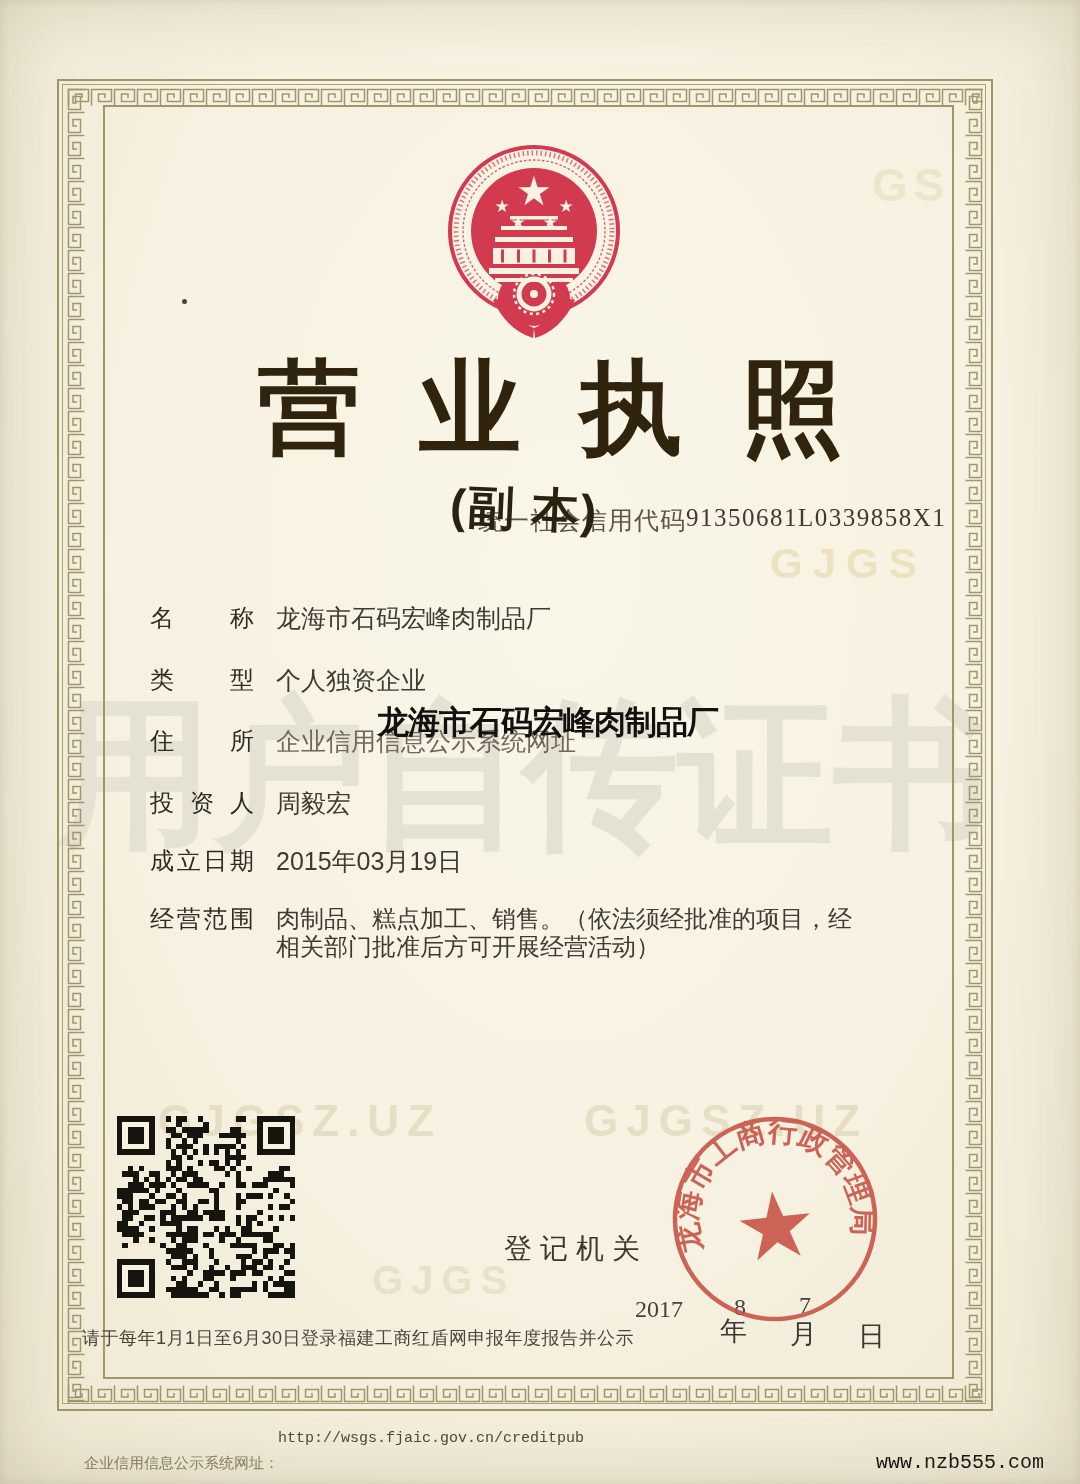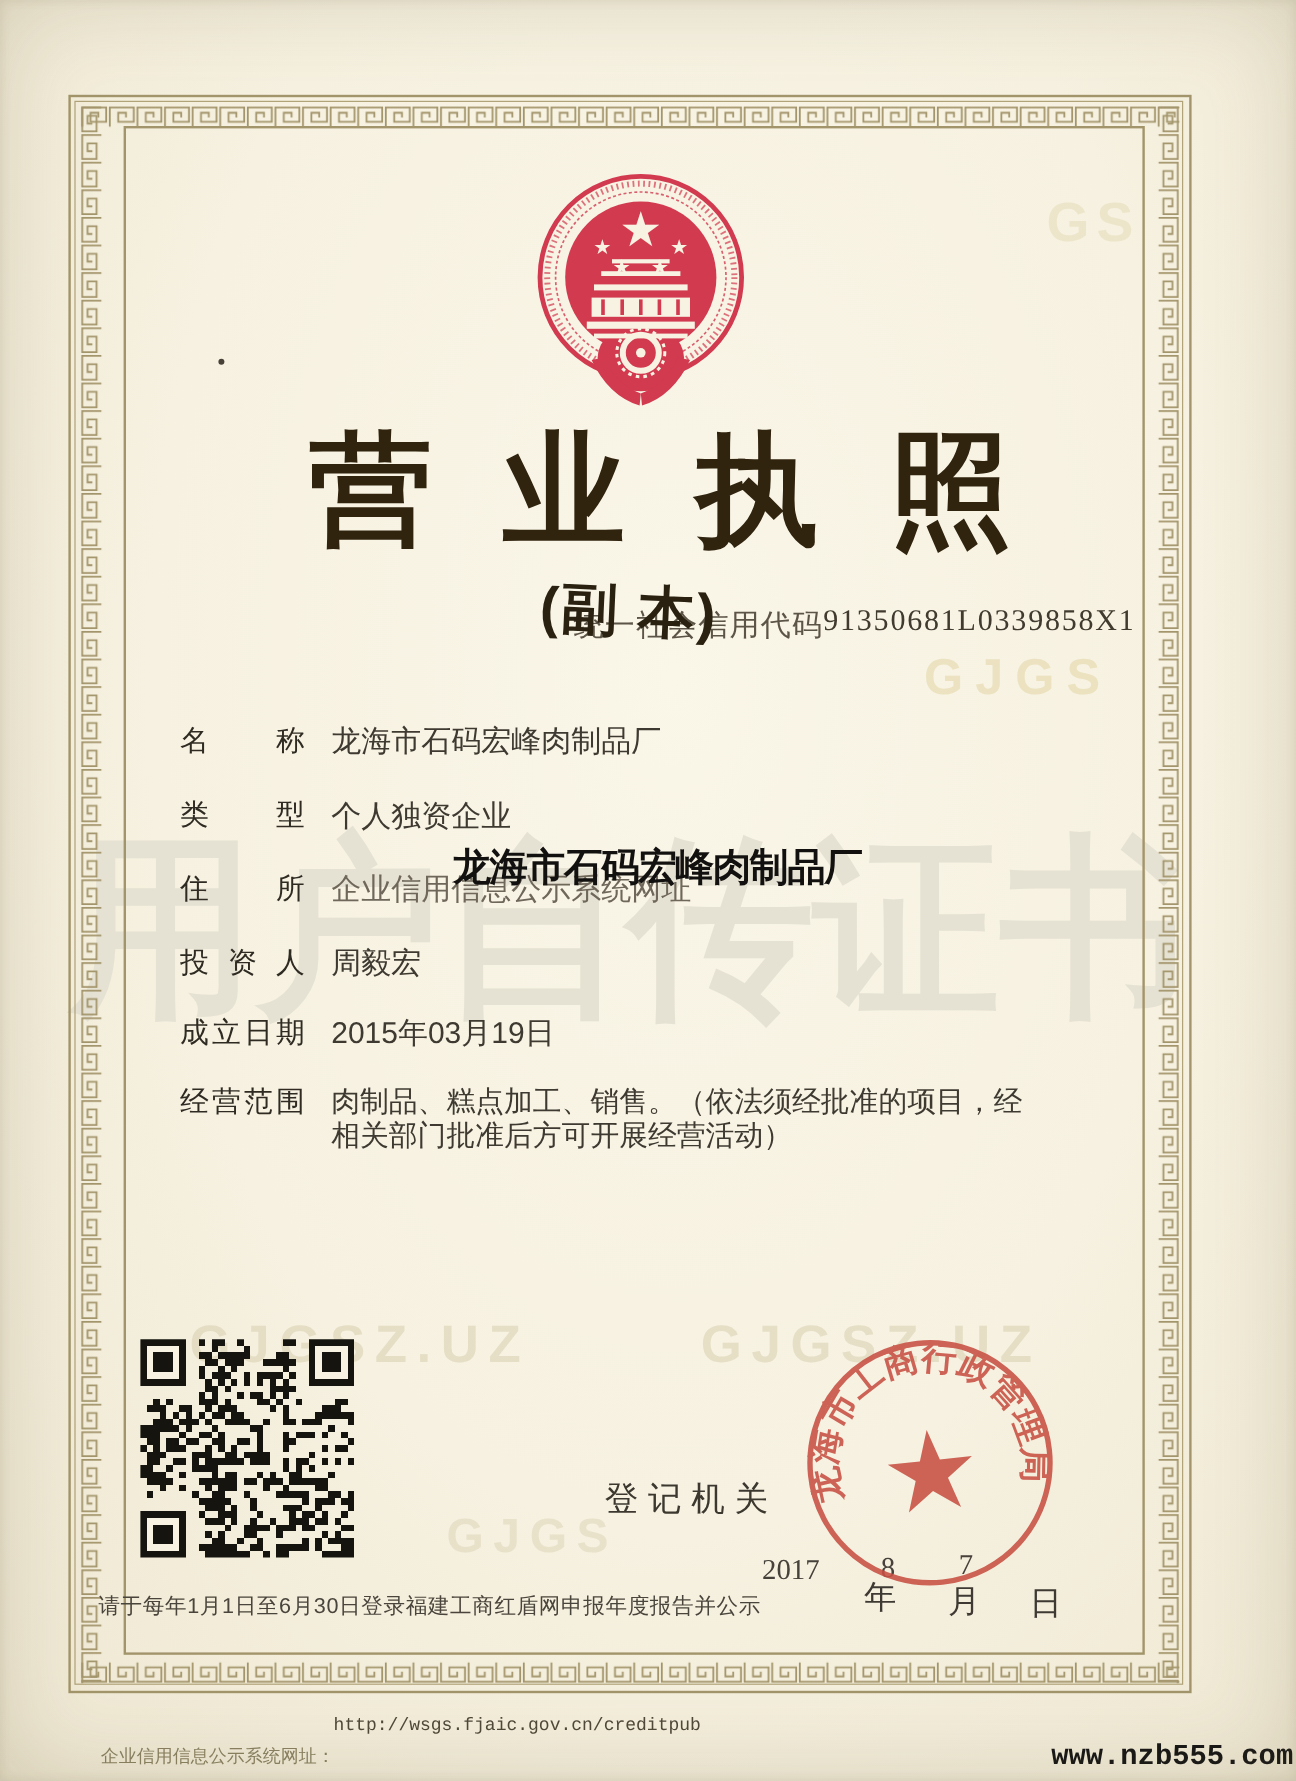--- a/index.html
+++ b/index.html
@@ -57,22 +57,22 @@
   .authority{left:504px;top:1230px;font-size:28px;letter-spacing:8px;color:#3c3830;z-index:3;white-space:nowrap}
   .seal{left:662px;top:1112px;width:226px;height:218px;z-index:5;opacity:.88}
   .dpart{z-index:3;color:#46413a;font-family:"Liberation Serif",serif;font-size:24px}
   .dunit{z-index:3;color:#3e3a33;font-size:27px;font-family:"Liberation Sans",sans-serif}
   .d-year{left:635px;top:1296px}.d-month{left:734px;top:1294px}.d-day{left:799px;top:1292px}
   .d-yu{left:720px;top:1313px}.d-mu{left:790px;top:1316px}.d-du{left:858px;top:1318px}
   .annual{left:82px;top:1326px;font-size:18px;color:#4a453c;letter-spacing:.5px;z-index:3;white-space:nowrap}
   .f-label{left:84px;top:1454px;font-size:15px;color:var(--olive);z-index:3;white-space:nowrap}
   .f-url{left:278px;top:1430px;font-family:"Liberation Mono",monospace;font-size:15px;color:#4f4839;z-index:3;white-space:nowrap}
   .f-issuer{left:660px;top:1456px;font-size:17.5px;color:var(--olive);z-index:3;white-space:nowrap}
-  .sitewm{left:876px;top:1451px;font-family:"Liberation Mono",monospace;font-weight:bold;
-          font-size:24px;color:#161616;z-index:6;white-space:nowrap}
+  .sitewm{left:876px;top:1451px;font-family:"Liberation Mono",monospace;font-weight:normal;
+          font-size:20px;color:#161616;z-index:6;white-space:nowrap}
   .speck{left:182px;top:299px;width:5px;height:5px;border-radius:50%;background:#47413a;z-index:3}
 </style>
 </head>
 <body>
 
 <div class="paper">
 
   <span class="abs bgmark bg0">GJGSZ.UZ</span>
   <span class="abs bgmark bg1">GJGSZ.UZ</span>
   <span class="abs bgmark bg2">GJGS</span>

